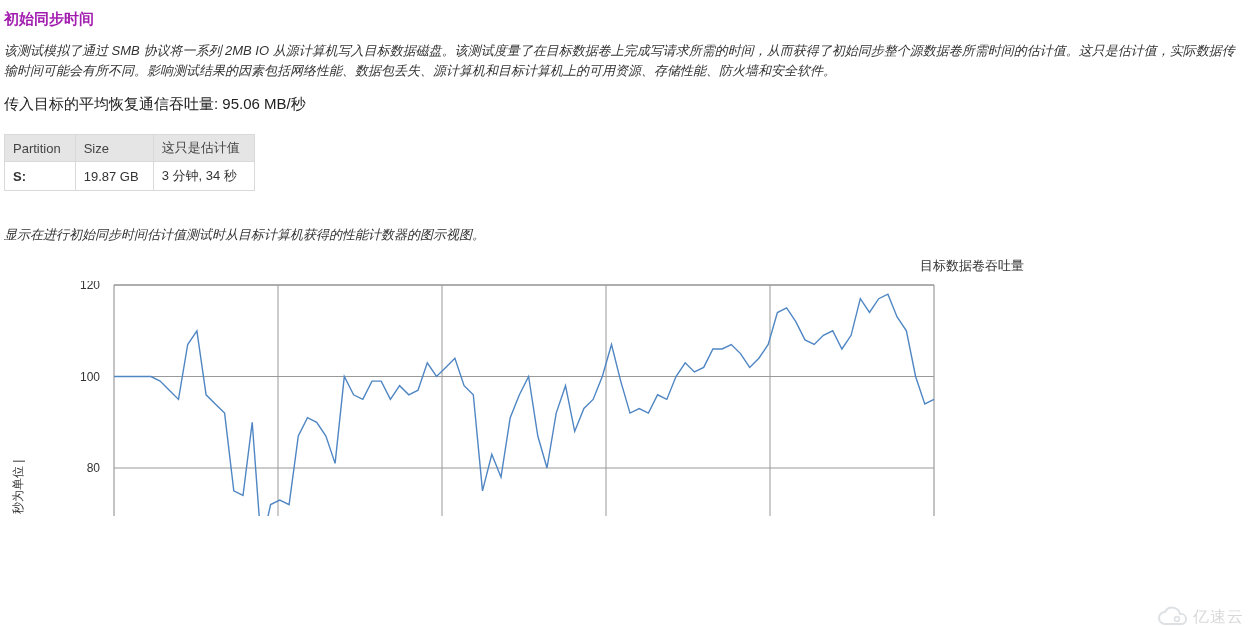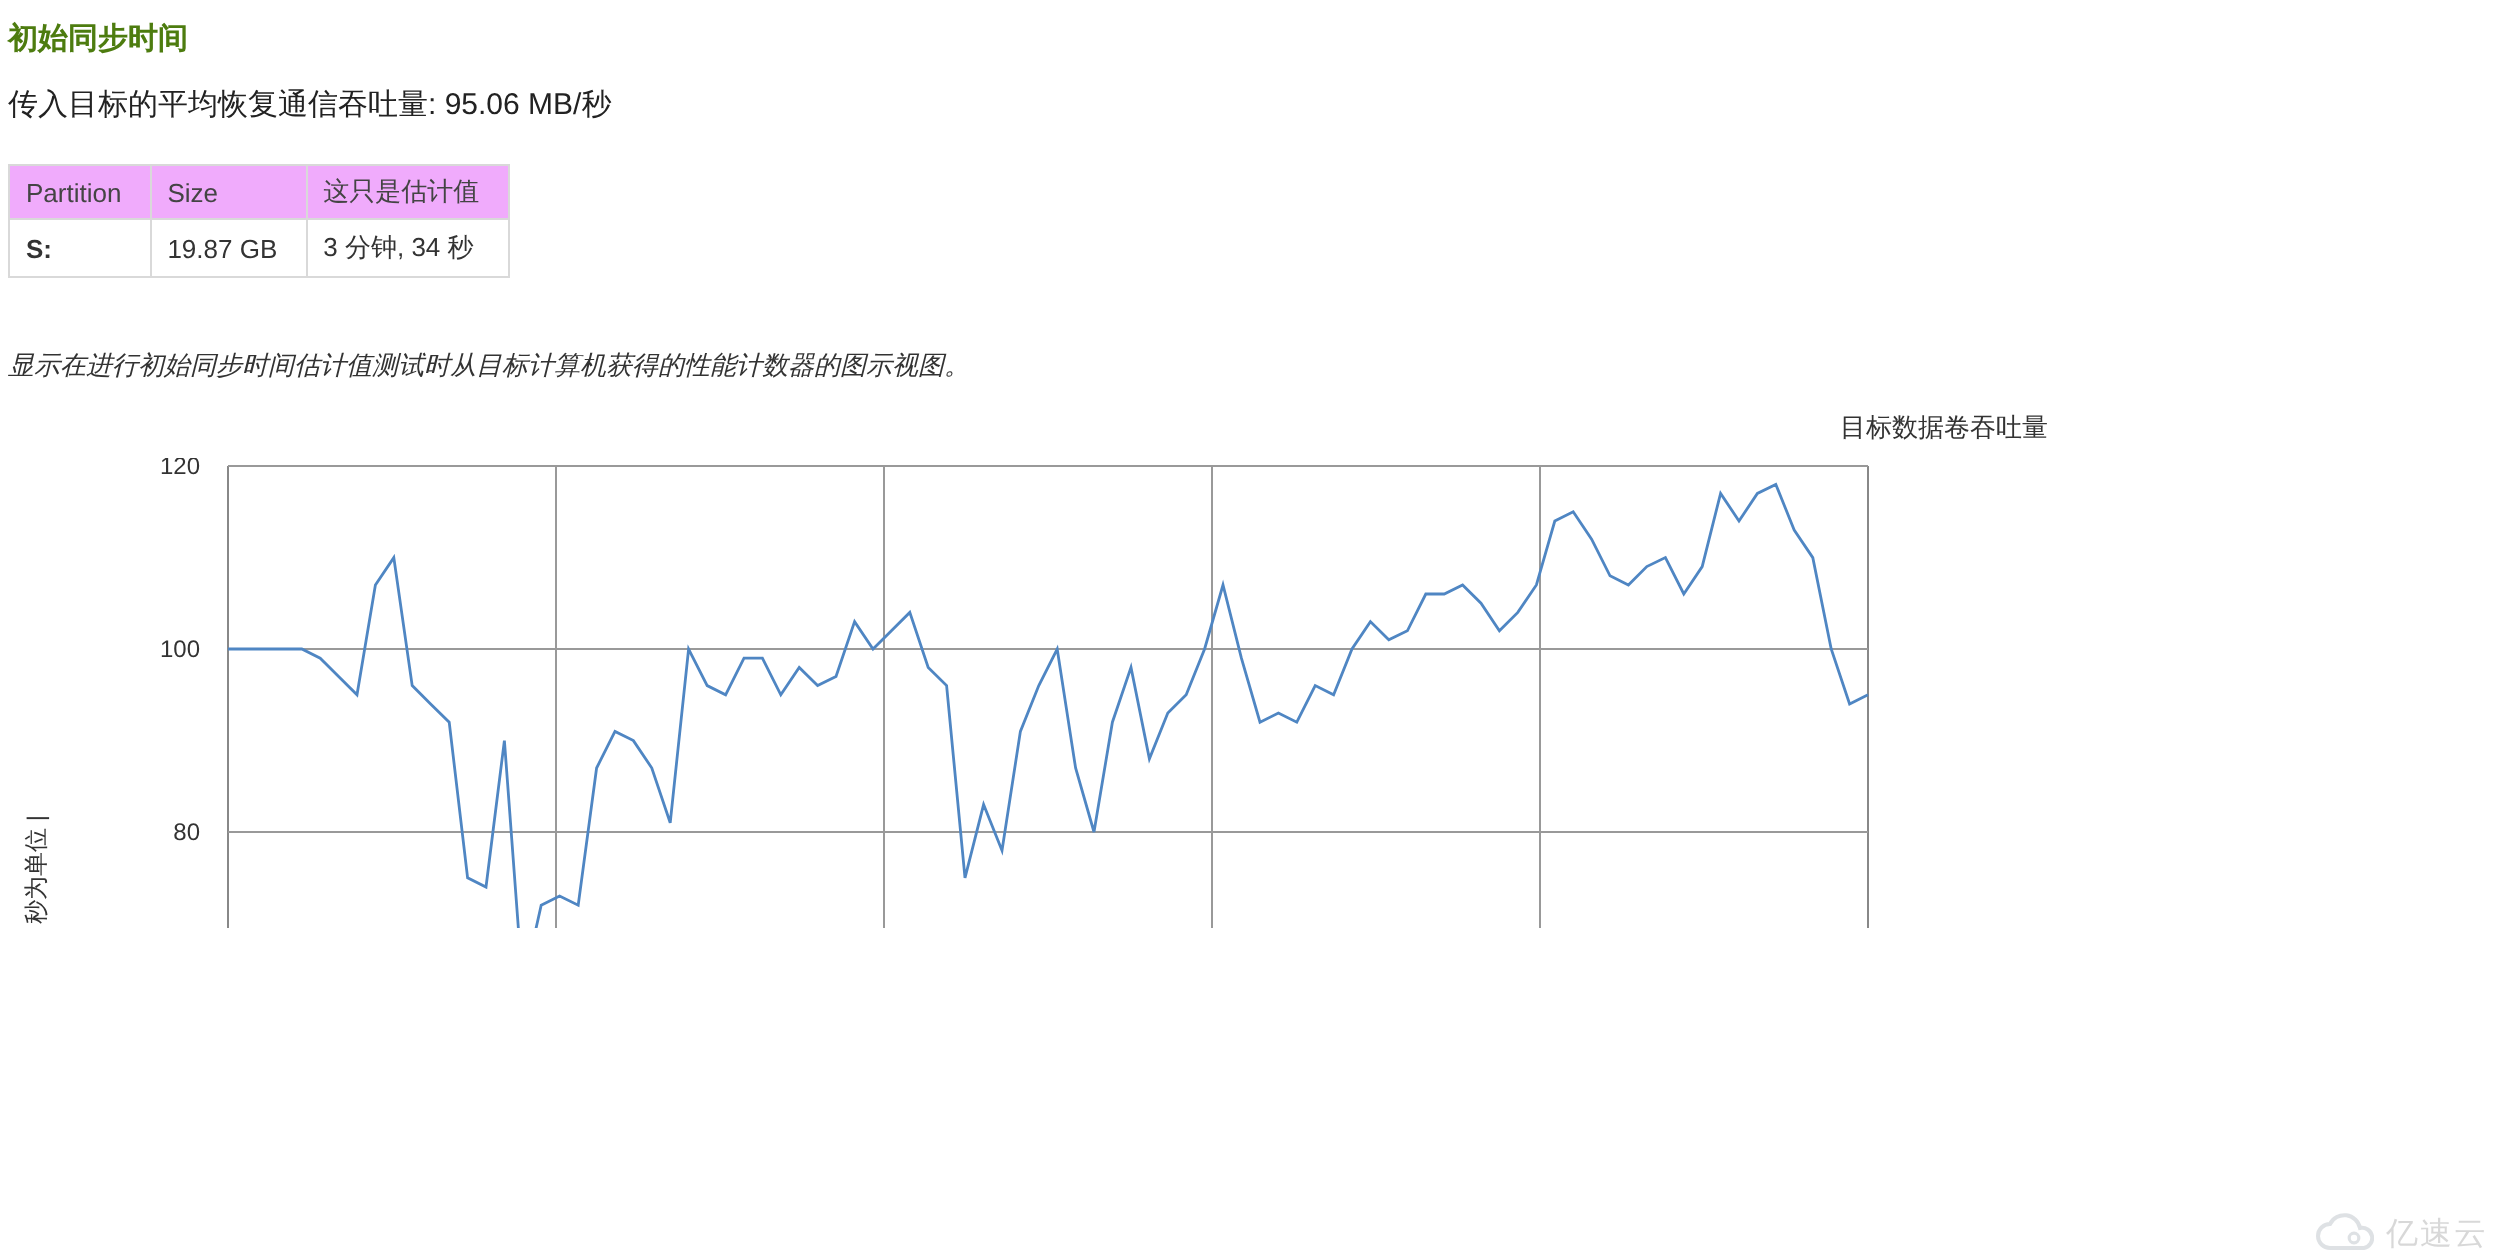--- a/index.html
+++ b/index.html
@@ -20,21 +20,21 @@
   h1.main-title {
     font-size: 28px;
     font-weight: 400;
     color: #1b8bd6;
     margin: 18px 0 10px 0;
     letter-spacing: 1px;
   }
   h2.sub-title {
     font-size: 15px;
     font-weight: 700;
-    color: #4d7c0f;
+    color: #a21caf;
     margin: 10px 0 12px 0;
   }
   p.desc {
     font-size: 13px;
     line-height: 1.55;
     font-style: italic;
     color: #333333;
     margin: 0 0 12px 0;
     max-width: 1240px;
   }
@@ -42,21 +42,21 @@
     font-size: 15px;
     color: #222222;
     margin: 14px 0 20px 0;
   }
   table.data-table {
     border-collapse: collapse;
     font-size: 13px;
     color: #333333;
   }
   table.data-table th {
-    background: #f0abfc;
+    background: #e5e5e5;
     font-weight: 400;
     text-align: left;
     padding: 4px 14px 4px 8px;
     border: 1px solid #d9d9d9;
     color: #444444;
   }
   table.data-table td {
     padding: 5px 14px 5px 8px;
     border: 1px solid #d9d9d9;
   }
@@ -119,20 +119,21 @@
   }
 </style>
 </head>
 <body>
 
 <div class="page">
 
 
   <h2 class="sub-title">初始同步时间</h2>
 
+  <p class="desc">该测试模拟了通过 SMB 协议将一系列 2MB IO 从源计算机写入目标数据磁盘。该测试度量了在目标数据卷上完成写请求所需的时间，从而获得了初始同步整个源数据卷所需时间的估计值。这只是估计值，实际数据传输时间可能会有所不同。影响测试结果的因素包括网络性能、数据包丢失、源计算机和目标计算机上的可用资源、存储性能、防火墙和安全软件。</p>
 
   <p class="metric-line">传入目标的平均恢复通信吞吐量: 95.06 MB/秒</p>
 
   <table class="data-table">
     <thead>
       <tr>
         <th>Partition</th>
         <th>Size</th>
         <th>这只是估计值</th>
       </tr>

